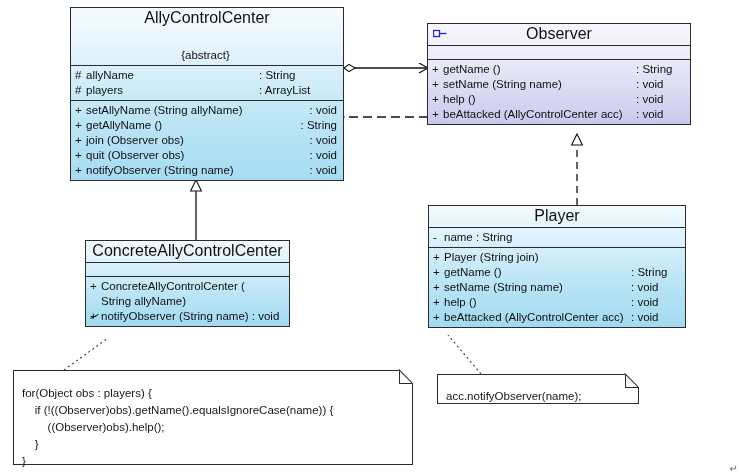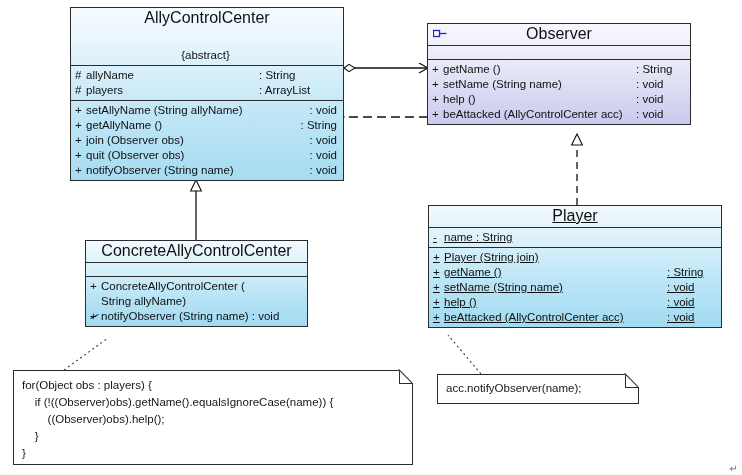--- a/index.html
+++ b/index.html
@@ -127,20 +127,21 @@
     box-sizing: border-box;
     font-size: 11.5px;
     color: #14161c;
     z-index: 6;
   }
   .note-body {
     padding: 6px 8px 6px 8px;
     line-height: 17px;
     white-space: pre;
     font-family: "Liberation Sans", sans-serif;
+    margin-top: 8px;
   }
   .note-fold {
     position: absolute;
     right: -1px;
     top: -1px;
     width: 13px;
     height: 13px;
     background: #ffffff;
     border-left: 1px solid #2b2b2b;
     border-bottom: 1px solid #2b2b2b;
@@ -308,21 +309,21 @@
         <span class="m-type" style="width:48px; text-align:left; padding-left:0;">: void</span>
       </div>
       <div class="member">
         <span class="vis">+</span>
         <span class="m-name">beAttacked (AllyControlCenter acc)</span>
         <span class="m-type" style="width:48px; text-align:left; padding-left:0;">: void</span>
       </div>
     </div>
   </div>
 
-  <div class="uml-class blue2" style="left:85px; top:240px; width:223px;">
+  <div class="uml-class blue2" style="left:85px; top:240px; width:205px;">
 
     <div class="compartment">
       <div class="cls-title" style="padding-bottom:4px;">ConcreteAllyControlCenter</div>
     </div>
 
     <div class="compartment">
       <div class="empty-compartment"></div>
     </div>
 
     <div class="compartment member-list">
@@ -331,21 +332,21 @@
         <span class="m-name wrap" style="white-space:pre;">ConcreteAllyControlCenter (
 String allyName)</span>
       </div>
       <div class="member">
         <span class="vis overridden">+</span>
         <span class="m-name">notifyObserver (String name) : void</span>
       </div>
     </div>
   </div>
 
-  <div class="uml-class blue2" style="left:428px; top:205px; width:294px;text-decoration:underline;">
+  <div class="uml-class blue2" style="left:428px; top:205px; width:258px;">
 
     <div class="compartment">
       <div class="cls-title" style="padding-bottom:4px;">Player</div>
     </div>
 
     <div class="compartment member-list">
       <div class="member">
         <span class="vis">-</span>
         <span class="m-name">name : String</span>
       </div>

